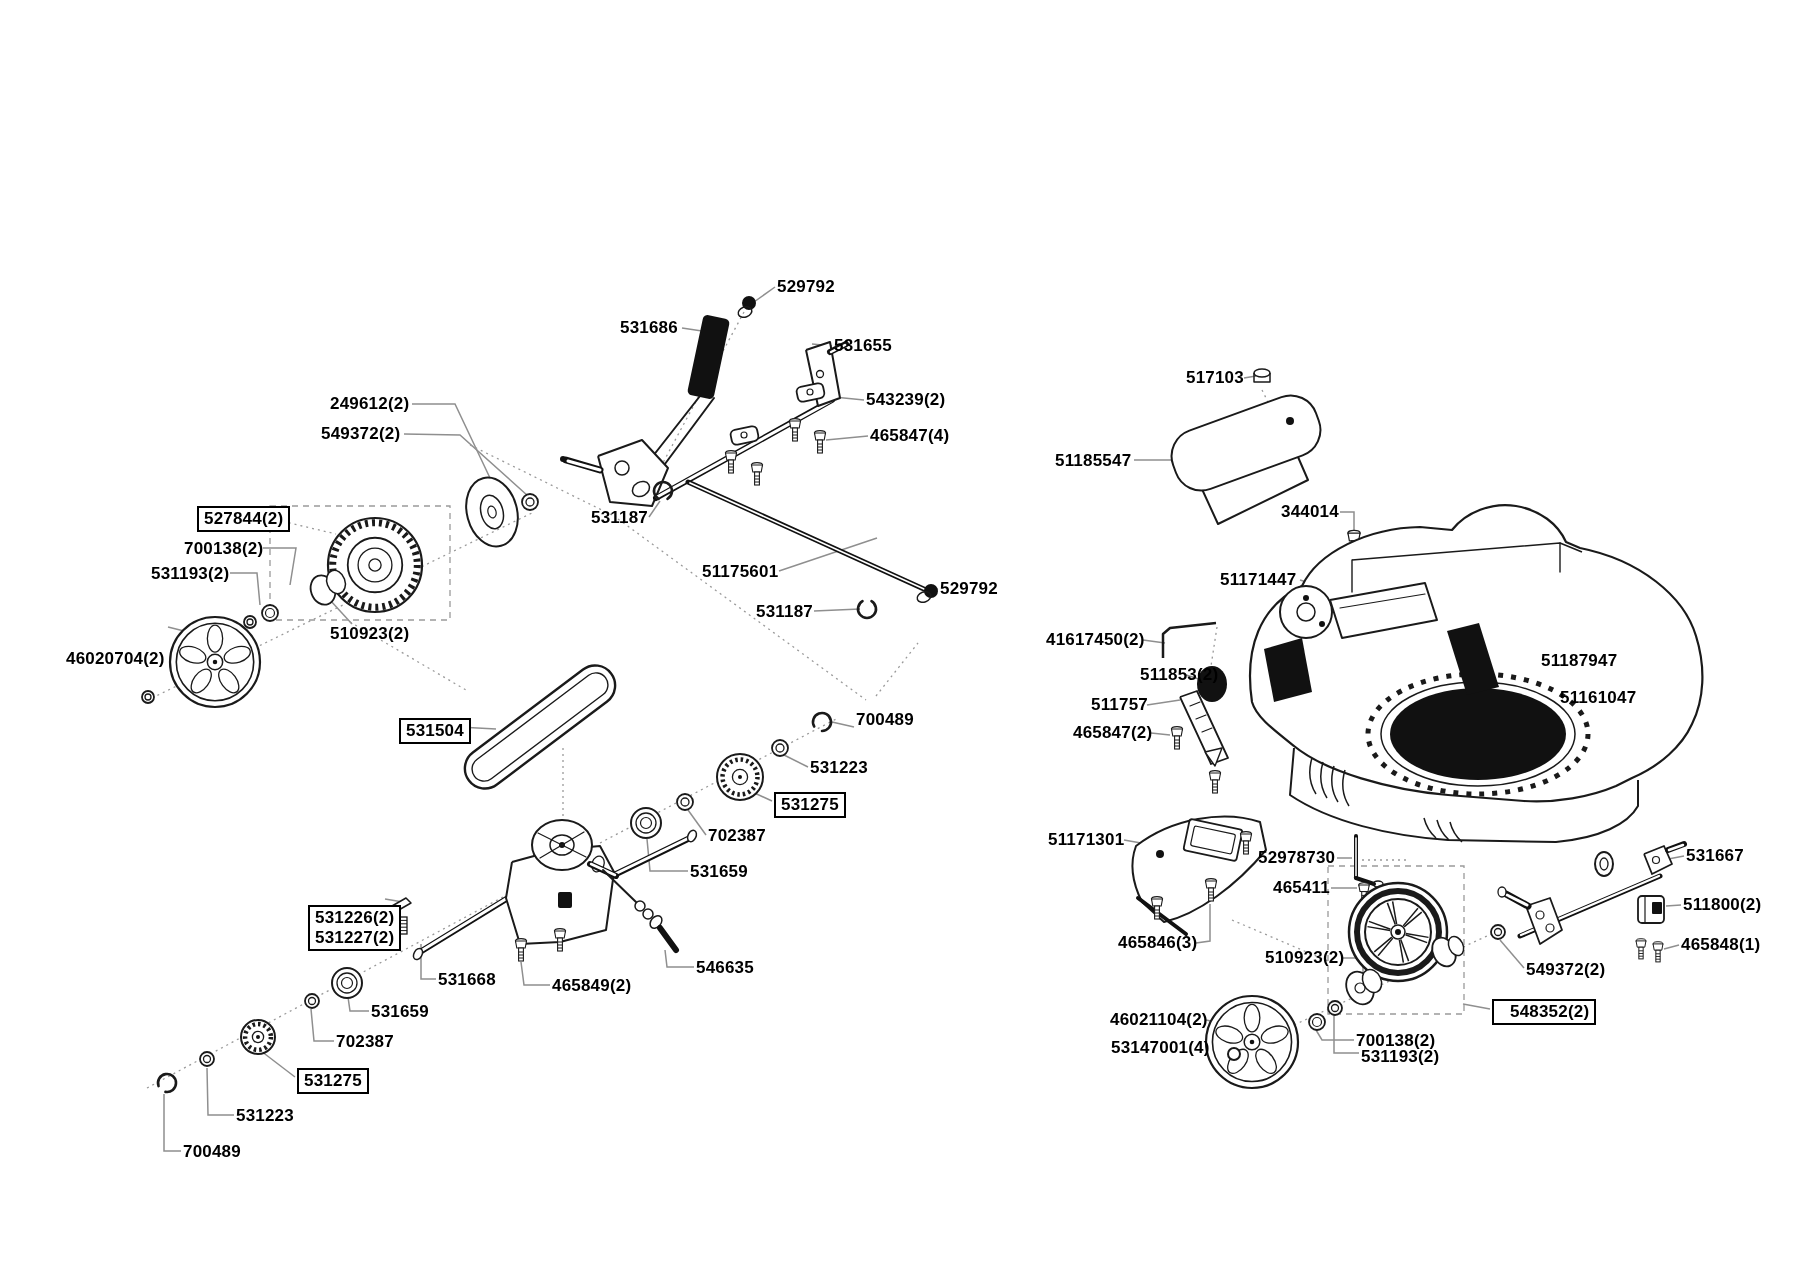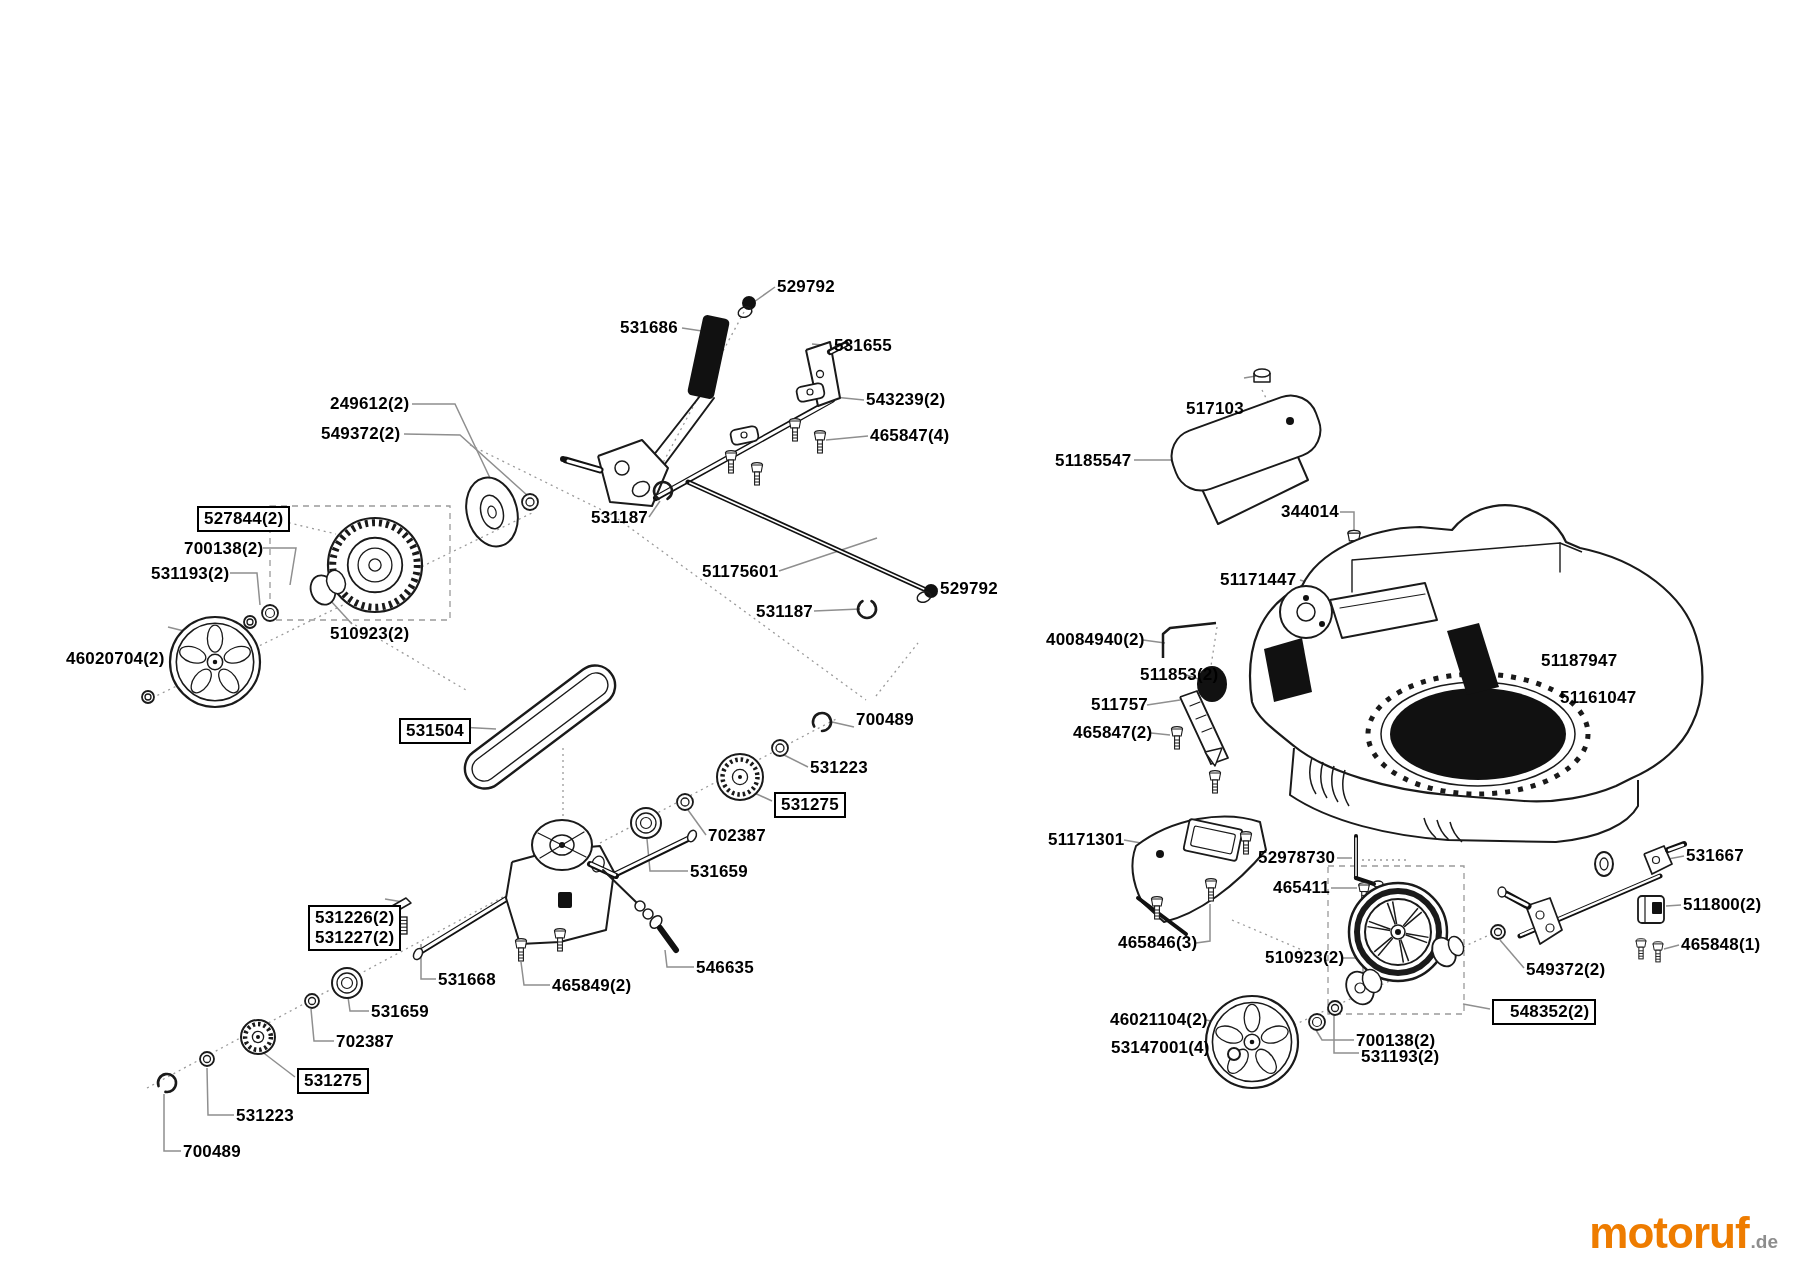--- a/index.html
+++ b/index.html
@@ -448,42 +448,38 @@
       <div class="plabel boxed" style="left: 308px; top: 890px; margin-top: 15px;">531226(2)
 531227(2)</div>
       <div class="plabel" style="left: 438px; top: 970px;">531668</div>
       <div class="plabel" style="left: 552px; top: 976px;">465849(2)</div>
       <div class="plabel" style="left: 696px; top: 958px;">546635</div>
       <div class="plabel" style="left: 371px; top: 1002px;">531659</div>
       <div class="plabel" style="left: 336px; top: 1032px;">702387</div>
       <div class="plabel boxed" style="left: 297px; top: 1068px;">531275</div>
       <div class="plabel" style="left: 236px; top: 1106px;">531223</div>
       <div class="plabel" style="left: 183px; top: 1142px;">700489</div>
-      <div class="plabel" style="left: 1186px; top: 368px; margin-top: 31px;">517103</div>
+      <div class="plabel" style="left: 1186px; top: 368px;">517103</div>
       <div class="plabel" style="left: 1055px; top: 451px;">51185547</div>
       <div class="plabel" style="left: 1281px; top: 502px;">344014</div>
       <div class="plabel" style="left: 1220px; top: 570px;">51171447</div>
-      <div class="plabel" style="left: 1046px; top: 630px;">40084940(2)</div>
+      <div class="plabel" style="left: 1046px; top: 630px;">41617450(2)</div>
       <div class="plabel" style="left: 1109px; top: 665px; margin-left: 31px;">511853(2)</div>
       <div class="plabel" style="left: 1091px; top: 695px;">511757</div>
       <div class="plabel" style="left: 1073px; top: 723px;">465847(2)</div>
       <div class="plabel" style="left: 1541px; top: 651px;">51187947</div>
       <div class="plabel" style="left: 1560px; top: 688px;">51161047</div>
       <div class="plabel" style="left: 1048px; top: 830px;">51171301</div>
       <div class="plabel" style="left: 1258px; top: 848px;">52978730</div>
       <div class="plabel" style="left: 1273px; top: 878px;">465411</div>
       <div class="plabel" style="left: 1118px; top: 933px;">465846(3)</div>
       <div class="plabel" style="left: 1686px; top: 846px;">531667</div>
       <div class="plabel" style="left: 1683px; top: 895px;">511800(2)</div>
       <div class="plabel" style="left: 1681px; top: 935px;">465848(1)</div>
       <div class="plabel" style="left: 1526px; top: 960px;">549372(2)</div>
       <div class="plabel boxed" style="left: 1492px; top: 999px; padding-left: 16px;">548352(2)</div>
       <div class="plabel" style="left: 1265px; top: 948px;">510923(2)</div>
       <div class="plabel" style="left: 1110px; top: 1010px;">46021104(2)</div>
       <div class="plabel" style="left: 1111px; top: 1038px;">53147001(4)</div>
       <div class="plabel" style="left: 1356px; top: 1031px;">700138(2)</div>
       <div class="plabel" style="left: 1361px; top: 1047px;">531193(2)</div>
     </div>
-  <div class="logo">
-    <span class="word" style="color: rgb(238, 124, 0);">motoruf</span>
-      <span class="tld" style="color: rgb(141, 141, 141);">.de</span>
-  </div>
 </div>
 
 </body></html>

